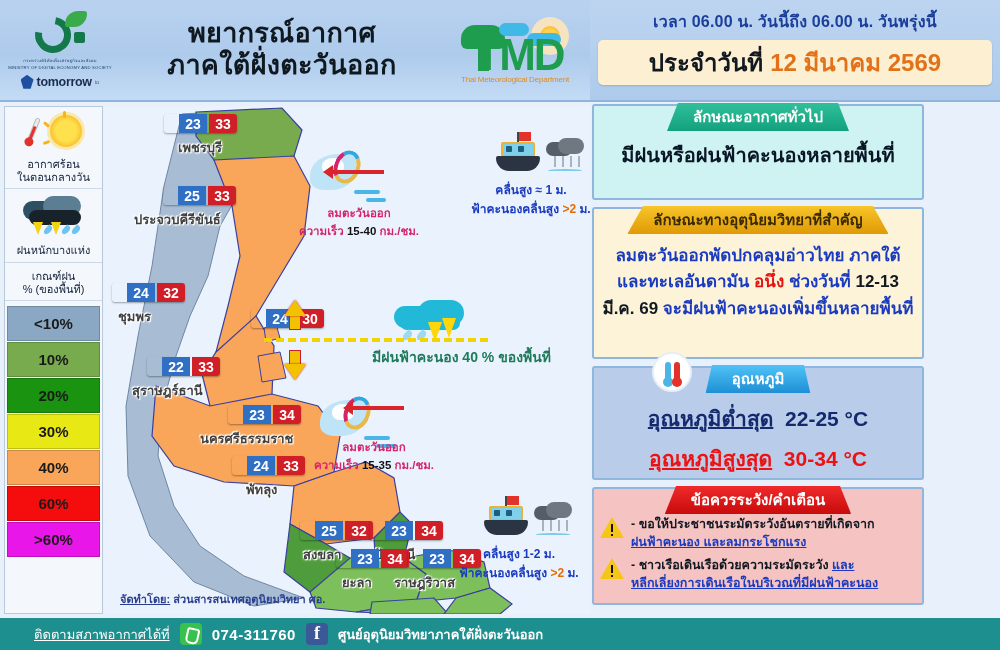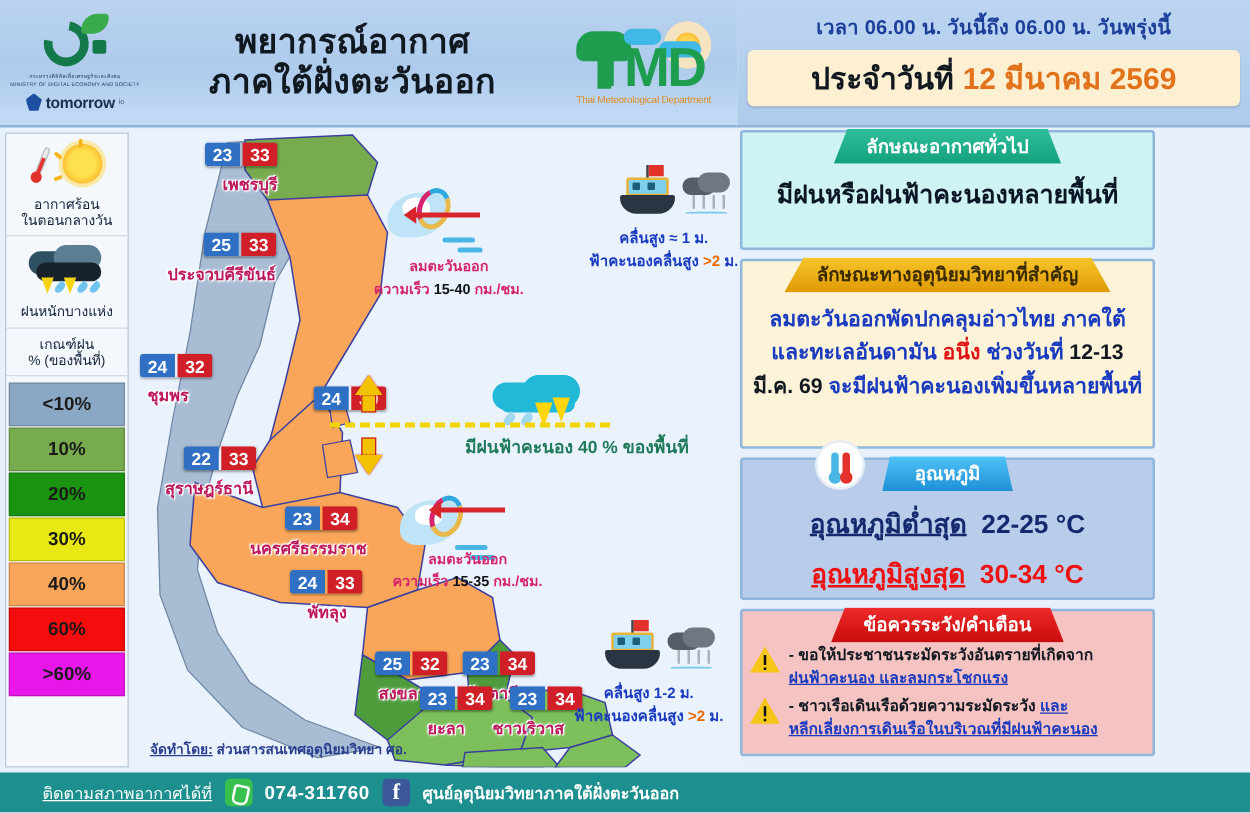--- a/index.html
+++ b/index.html
@@ -113,26 +113,26 @@
   .mapwrap {
     position:absolute; left:104px; top:106px; width:486px; height:508px;
     background:#eaf3fd; overflow:hidden;
   }
   .mapwrap svg { position:absolute; left:0; top:0; }
 
   .temp-badge {
     position:absolute; display:flex; height:19px; border-radius:3px; overflow:hidden;
     box-shadow:0 1px 2px rgba(0,0,0,.35); font-size:14px; font-weight:bold; color:#fff;
   }
-  .temp-badge span { display:flex; align-items:center; justify-content:center; width:28px; }
+  .temp-badge span { display:flex; align-items:center; justify-content:center; width:28px;margin-left:15px; }
   .temp-badge .lo { background:#2f6fc4; }
   .temp-badge .hi { background:#d01f27; margin-left:2px; }
 
   .prov-label {
-    position:absolute; font-size:13px; font-weight:bold; color:#be185d;
+    position:absolute; font-size:13px; font-weight:bold; color:#404040;
     text-shadow: 0 0 3px #fff, 0 0 3px #fff, 1px 1px 0 #fff, -1px -1px 0 #fff;
     white-space:nowrap;
   }
 
   .ann { position:absolute; text-align:center; white-space:nowrap; }
   .ann .ttl { font-size:11.5px; font-weight:bold; color:#d6246c; }
   .ann .sub { font-size:11.5px; font-weight:bold; color:#d6246c; }
   .ann .sub b { color:#111; }
   .sea-ann .l1 { font-size:12px; font-weight:bold; color:#1a3bbf; }
   .sea-ann .l2 { font-size:12px; font-weight:bold; color:#1a3bbf; }
@@ -426,21 +426,21 @@
     <div class="temp-badge" style="left:232px; top:443px;">
       <span class="lo">23</span>
       <span class="hi">34</span>
     </div>
     <div class="prov-label" style="left:238px; top:466px;">ยะลา</div>
 
     <div class="temp-badge" style="left:304px; top:443px;">
       <span class="lo">23</span>
       <span class="hi">34</span>
     </div>
-    <div class="prov-label" style="left:290px; top:466px;">ชาวเริวาส</div>
+    <div class="prov-label" style="left:290px; top:466px;">ราษฎริวาส</div>
 
     <div class="windart" style="left:206px; top:42px;">
       <div class="blow"></div>
         <div class="face"></div>
         <div class="arc"></div>
       <div class="sw" style="left:44px;top:42px;width:26px;"></div>
       <div class="sw" style="left:56px;top:50px;width:20px;"></div>
     </div>
     <div class="arrow-l" style="left:228px; top:64px; width:52px;"></div>
     <div class="ann" style="left:180px; top:98px; width:150px;">

